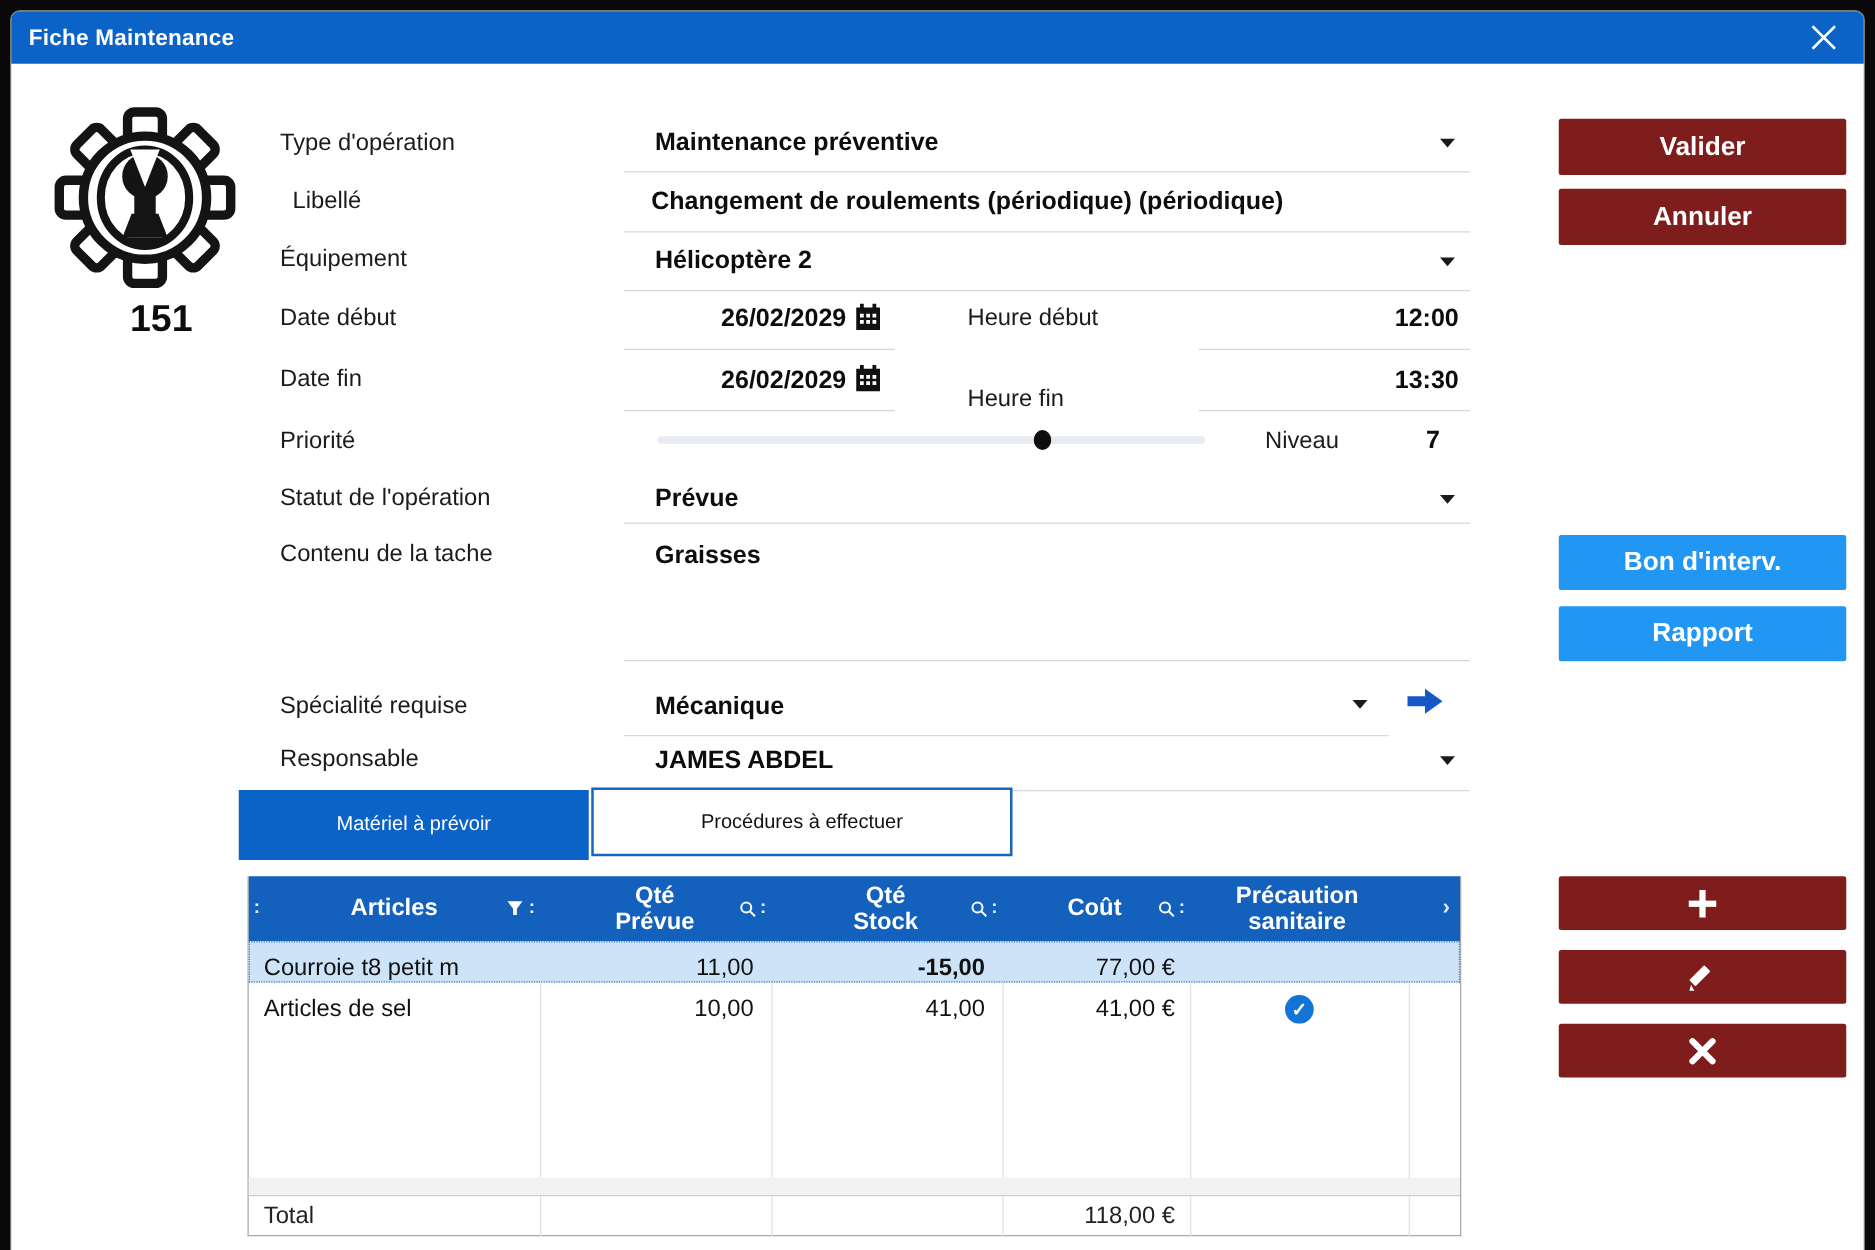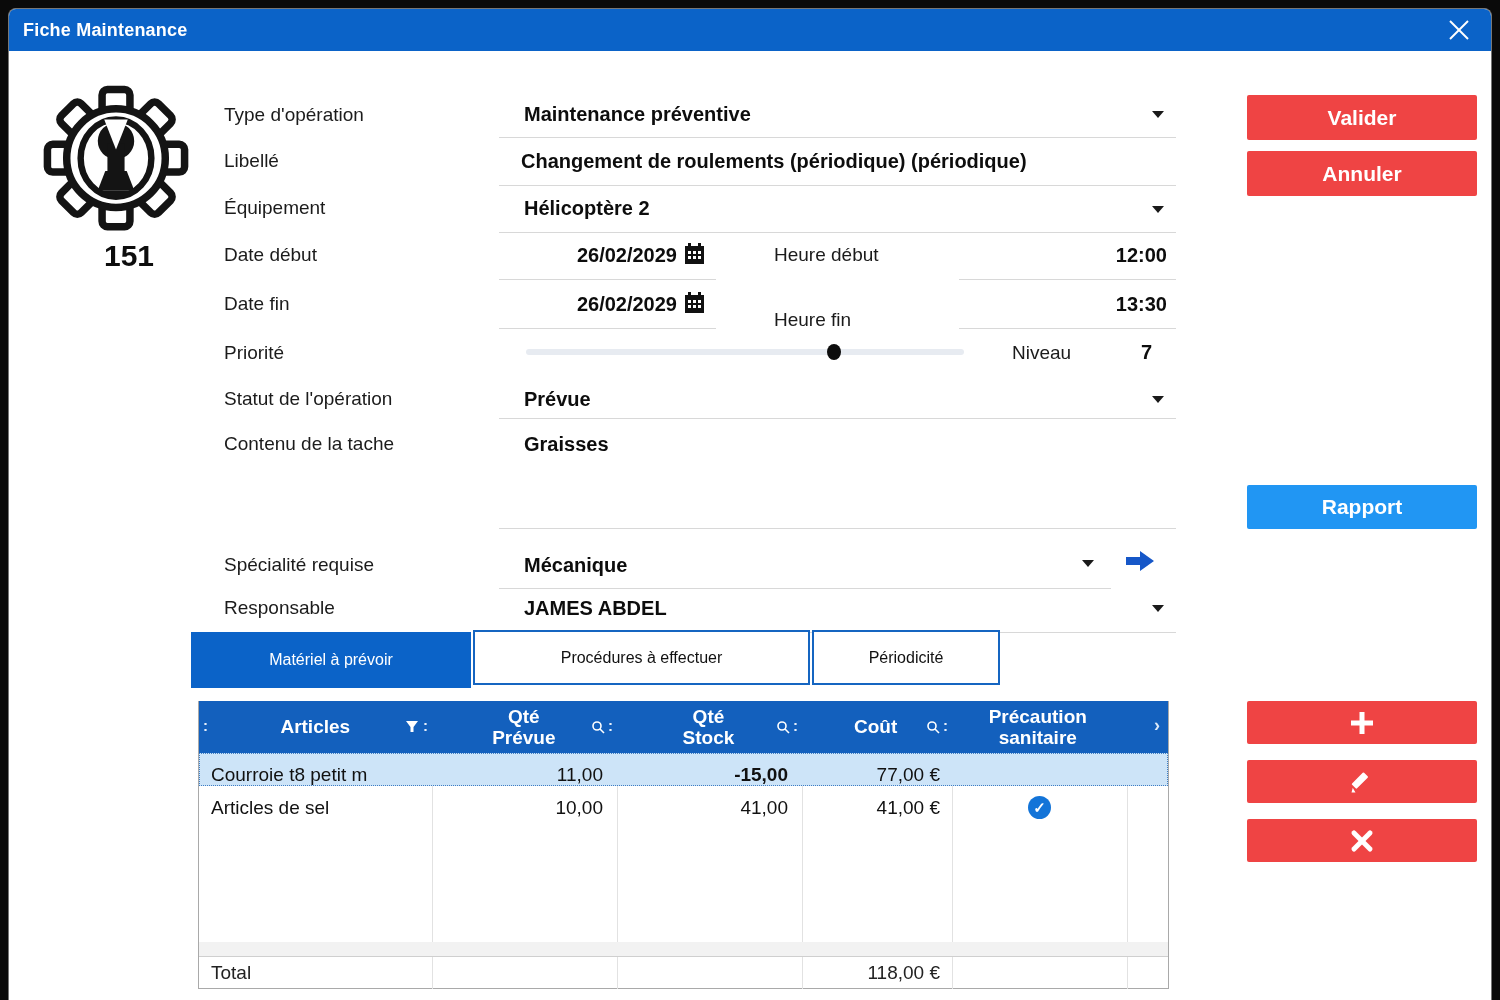--- a/index.html
+++ b/index.html
@@ -23,21 +23,21 @@
   .rt { text-align:right; }
 
   
   .slider-track { position:absolute; left:517px; top:340px; width:438px; height:6px; background:#e7ebf1; border-radius:3px; }
   .slider-thumb { position:absolute; width:14px; height:16px; background:#0d0d0d; border-radius:50%; top:-5px; }
 
   
   .btn { position:absolute; left:1238px; width:230px; height:45px; color:#fff; font-weight:bold;
          font-size:21px; display:flex; align-items:center; justify-content:center; cursor:pointer;
          border-radius:2px; font-family:"Liberation Sans", sans-serif; }
-  .btn.dark { background:#ef4444; }
+  .btn.dark { background:#7f1d1d; }
   .btn.light { background:#2196f3; }
 
   
   .tab { position:absolute; height:55px; display:flex; align-items:center; justify-content:center;
          font-size:16px; cursor:pointer; }
   .tab.active { background:#0b63c8; color:#fff; border:none; }
   .tab.inactive { background:#fff; color:#111; border:2px solid #1565c1; }
 
   
   #tbl { position:absolute; left:197px; top:700px; width:971px; height:288px;
@@ -108,21 +108,21 @@
             <polygon points="-17,30 17,30 10,12 -10,12"></polygon>
             <path d="M -17,30 a 17 8 0 0 0 34 0 z"></path>
           </g>
           <polygon points="-11,-36 0,-8 11,-36" fill="#fff"></polygon>
         </g>
       </svg>
     </div>
     <div class="abs val" style="left:60px; top:230px; width:120px; text-align:center; font-size:30px;">151</div>
 
     <div class="abs lbl" style="left:215px; top:95px;">Type d'opération</div>
-    <div class="abs lbl" style="left:215px; top:141px;">Libellé</div>
+    <div class="abs lbl" style="left:225px; top:141px;">Libellé</div>
     <div class="abs lbl" style="left:215px; top:188px;">Équipement</div>
     <div class="abs lbl" style="left:215px; top:235px;">Date début</div>
     <div class="abs lbl" style="left:765px; top:235px;">Heure début</div>
     <div class="abs lbl" style="left:215px; top:284px;">Date fin</div>
     <div class="abs lbl" style="left:765px; top:300px;">Heure fin</div>
     <div class="abs lbl" style="left:215px; top:333px;">Priorité</div>
     <div class="abs lbl" style="left:215px; top:379px;">Statut de l'opération</div>
     <div class="abs lbl" style="left:215px; top:424px;">Contenu de la tache</div>
     <div class="abs lbl" style="left:215px; top:545px;">Spécialité requise</div>
     <div class="abs lbl" style="left:215px; top:588px;">Responsable</div>
@@ -197,20 +197,21 @@
     <div class="uline" style="left:950px; top:270px; width:217px;"></div>
     <div class="uline" style="left:490px; top:319px; width:217px;"></div>
     <div class="uline" style="left:950px; top:319px; width:217px;"></div>
     <div class="uline" style="left:490px; top:409px; width:677px;"></div>
     <div class="uline" style="left:490px; top:519px; width:677px;"></div>
     <div class="uline" style="left:490px; top:579px; width:612px;"></div>
     <div class="uline" style="left:490px; top:623px; width:677px;"></div>
 
     <div class="btn dark" style="top:86px;">Valider</div>
     <div class="btn dark" style="top:142px;">Annuler</div>
+    <div class="btn light" style="top:419px; height:44px;">Bon d'interv.</div>
     <div class="btn light" style="top:476px; height:44px;">Rapport</div>
 
     <div class="btn dark" style="top:692px; height:43px;">
       <svg width="30" height="30" viewBox="0 0 30 30">
         <rect x="12.5" y="4" width="5" height="22" fill="#fff"></rect>
         <rect x="4" y="12.5" width="22" height="5" fill="#fff"></rect>
       </svg>
     </div>
     <div class="btn dark" style="top:751px; height:43px;">
       <svg width="28" height="28" viewBox="0 0 28 28">
@@ -220,21 +221,20 @@
     </div>
     <div class="btn dark" style="top:810px; height:43px;">
       <svg width="28" height="28" viewBox="0 0 28 28">
         <line x1="6" y1="6" x2="22" y2="22" stroke="#fff" stroke-width="5" stroke-linecap="round"></line>
         <line x1="22" y1="6" x2="6" y2="22" stroke="#fff" stroke-width="5" stroke-linecap="round"></line>
       </svg>
     </div>
 
     <div class="tab active" style="left:182px; top:623px; width:280px; height:56px;">Matériel à prévoir</div>
     <div class="tab inactive" style="left:464px; top:621px; width:337px;">Procédures à effectuer</div>
-    <div class="tab inactive" style="left:803px; top:621px; width:188px;">Périodicité</div>
 
     <div id="tbl" style="left:189px; top:692px;">
       <div id="tbl-header">
         <div class="hcell" style="width:233px;">Articles</div>
         <div class="hcell" style="width:185px;">Qté
 Prévue</div>
         <div class="hcell" style="width:185px;">Qté
 Stock</div>
         <div class="hcell" style="width:150px;">Coût</div>
         <div class="hcell" style="width:175px;">Précaution

